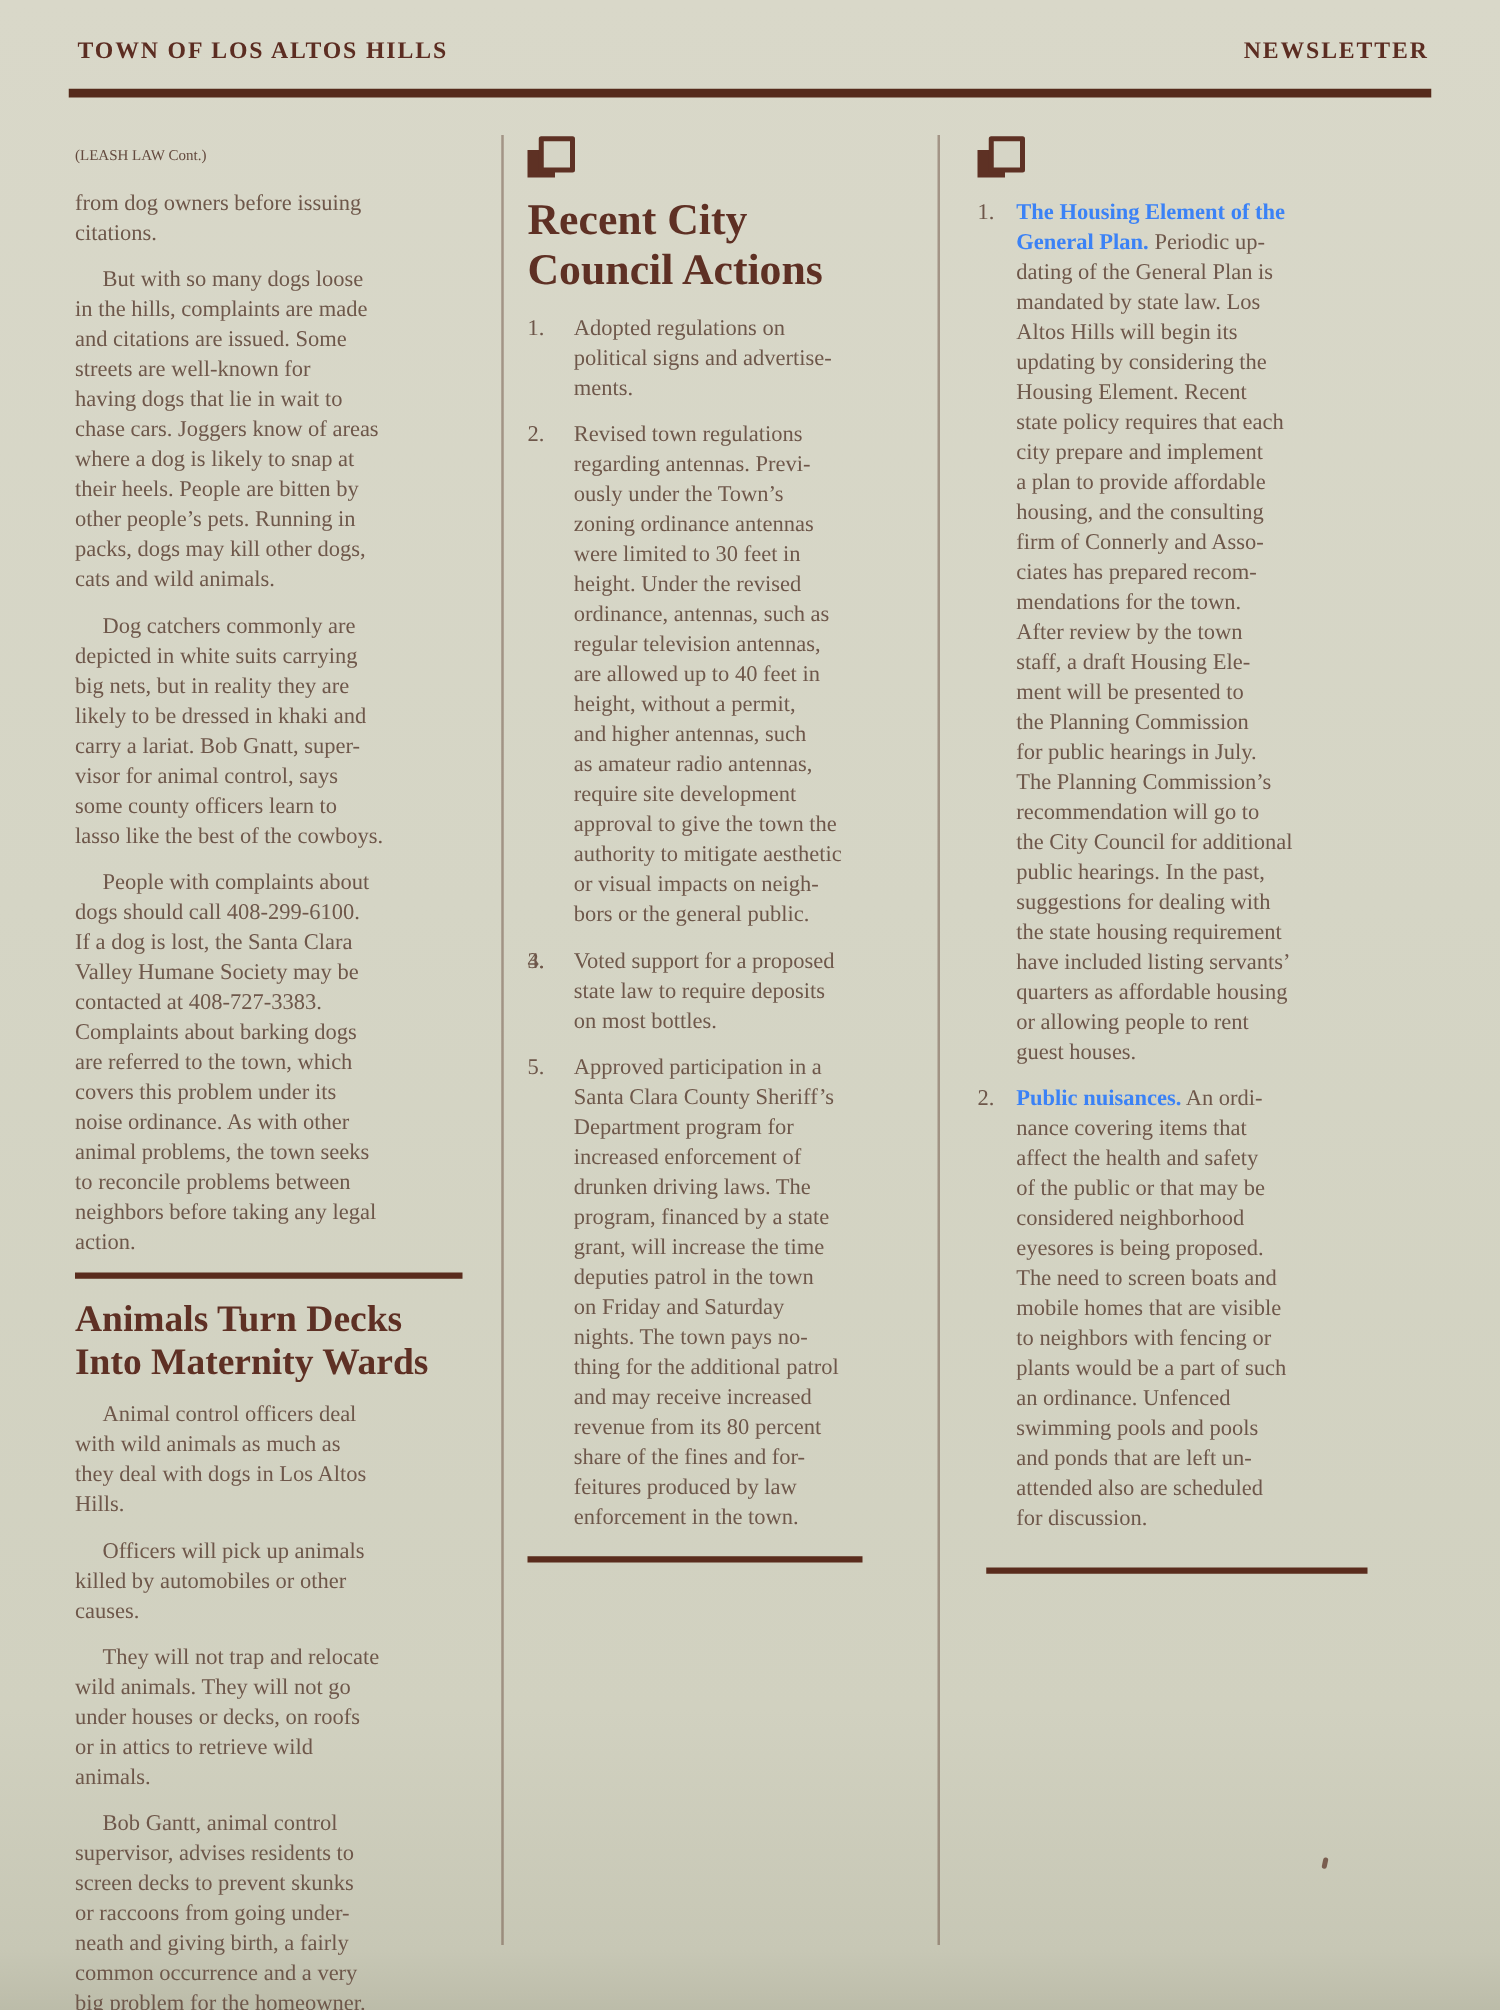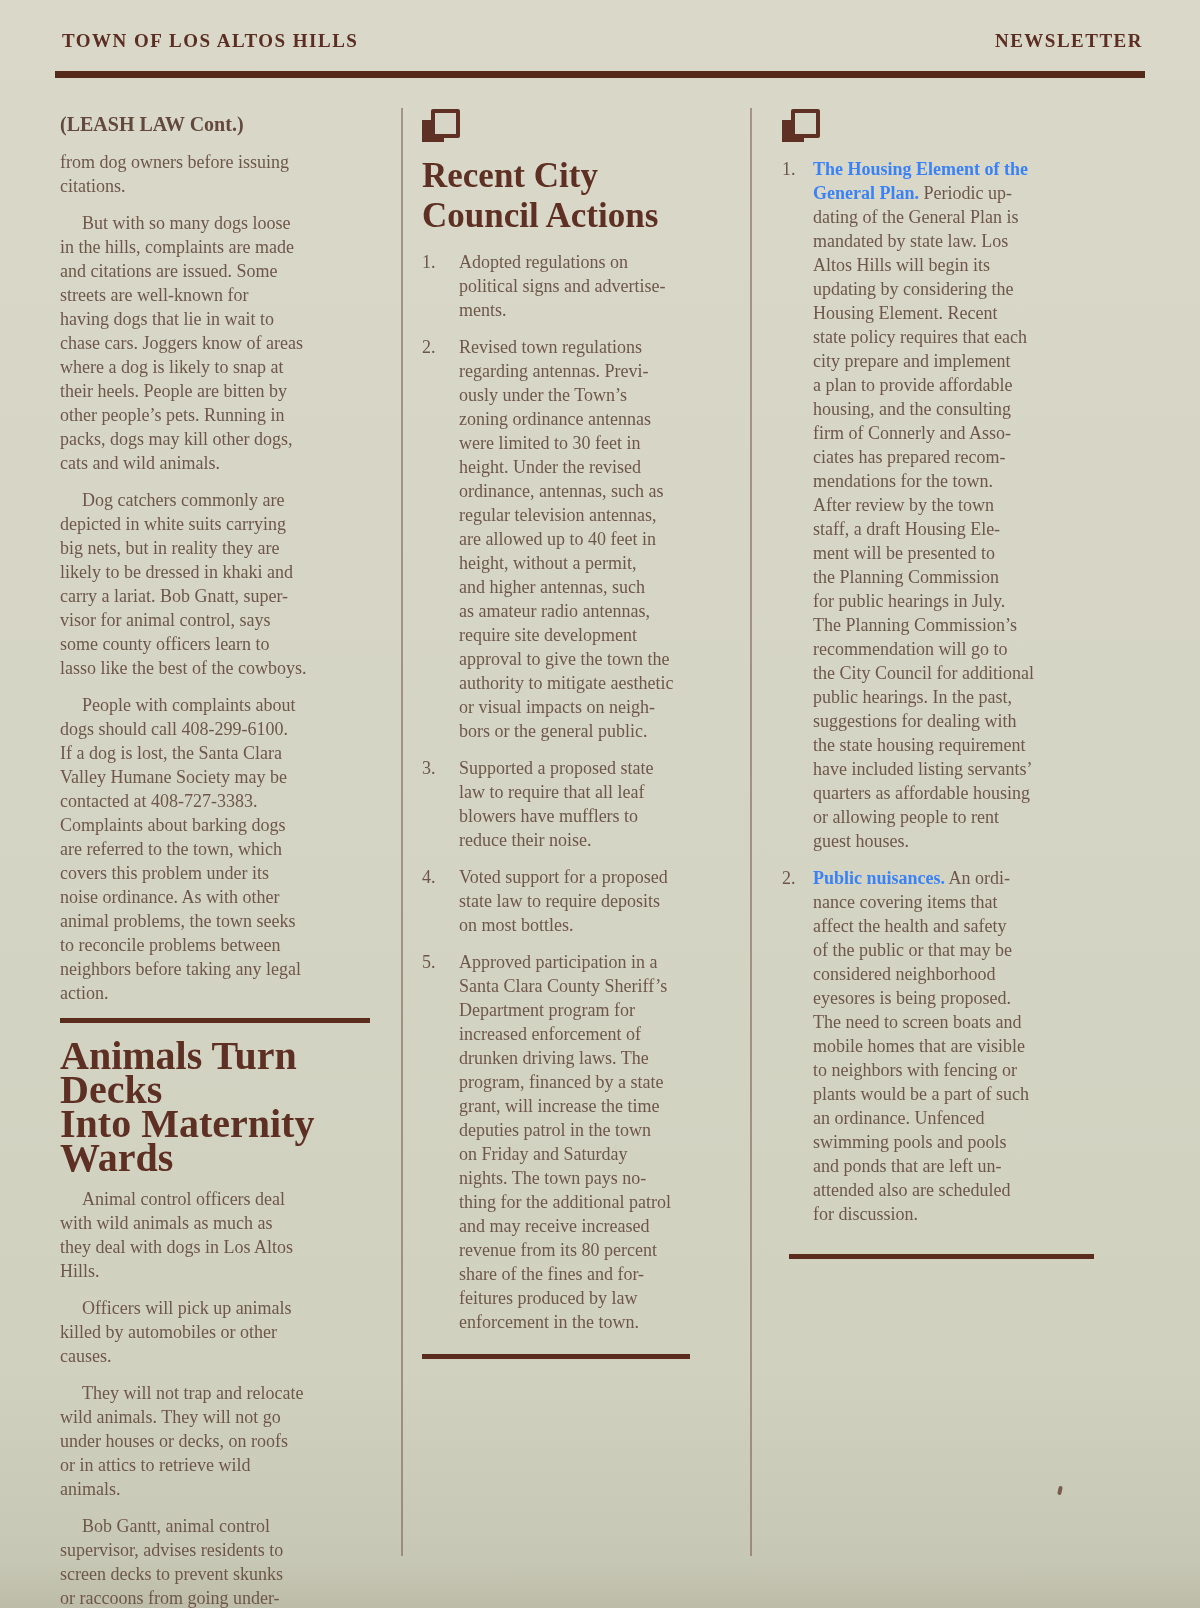--- a/index.html
+++ b/index.html
@@ -12,25 +12,25 @@
   .hdr-left{left:62px;}
   .hdr-right{right:57px;}
   .top-rule{position:absolute;left:55px;top:71px;width:1090px;height:7px;background:#552a1b;}
   .vdiv{position:absolute;top:108px;height:1448px;width:2px;background:#6e5244;opacity:.5;}
   .vdiv1{left:401px;}
   .vdiv2{left:750px;}
   .col{position:absolute;font-size:18px;line-height:24px;color:#6e574a;}
   .col1{left:60px;top:112px;width:318px;}
   .col2{left:422px;top:104px;width:318px;}
   .col3{left:782px;top:104px;width:321px;}
-  .cont-note{font-weight:700;font-size:20px;color:#63493d;margin:0 0 14px;}
+  .cont-note{font-weight:400;font-size:12px;color:#63493d;margin:0 0 14px;}
   .para{white-space:pre-line;margin:0 0 13px;}
   .ind{text-indent:22px;}
   .sec-rule{width:310px;height:5px;background:#5a2c1d;margin:10px 0 16px;}
-  .sec-title{font-weight:700;font-size:40px;line-height:34px;color:#5e3024;white-space:pre-line;margin:0 0 12px;}
+  .sec-title{font-weight:700;font-size:30px;line-height:34px;color:#5e3024;white-space:pre-line;margin:0 0 12px;}
   .col-head{display:flex;gap:13px;margin:0 0 14px;flex-direction:column;}
   .cbx{position:relative;width:34px;height:36px;flex:0 0 34px;margin-top:5px;}
   .cbx-shadow{position:absolute;left:0;top:11px;width:22px;height:22px;background:#5e3124;}
   .cbx-box{position:absolute;left:9px;top:0;width:21px;height:21px;border:4px solid #5e3124;background:#d6d5c6;border-radius:2px;}
   .col-title{font-weight:700;font-size:35px;line-height:40px;color:#5e3024;white-space:pre-line;margin:0;}
   .item{position:relative;padding-left:37px;margin:0 0 13px;white-space:pre-line;}
   .item .num{position:absolute;left:0;top:0;}
   .col3 .item{padding-left:31px;}
   .lead{font-weight:700;color:#3b82f6;}
   .col2-rule{width:268px;height:5px;background:#5a2c1d;margin-top:20px;}
@@ -129,24 +129,21 @@
 regular television antennas,
 are allowed up to 40 feet in
 height, without a permit,
 and higher antennas, such
 as amateur radio antennas,
 require site development
 approval to give the town the
 authority to mitigate aesthetic
 or visual impacts on neigh-
 bors or the general public.</span></div>
-  <div class="item"><span class="num">3.</span><span>Supported a proposed state
-law to require that all leaf
-blowers have mufflers to
-reduce their noise.</span></div>
+  <div class="item"><span class="num">3.</span></div>
   <div class="item"><span class="num">4.</span><span>Voted support for a proposed
 state law to require deposits
 on most bottles.</span></div>
   <div class="item"><span class="num">5.</span><span>Approved participation in a
 Santa Clara County Sheriff’s
 Department program for
 increased enforcement of
 drunken driving laws. The
 program, financed by a state
 grant, will increase the time

